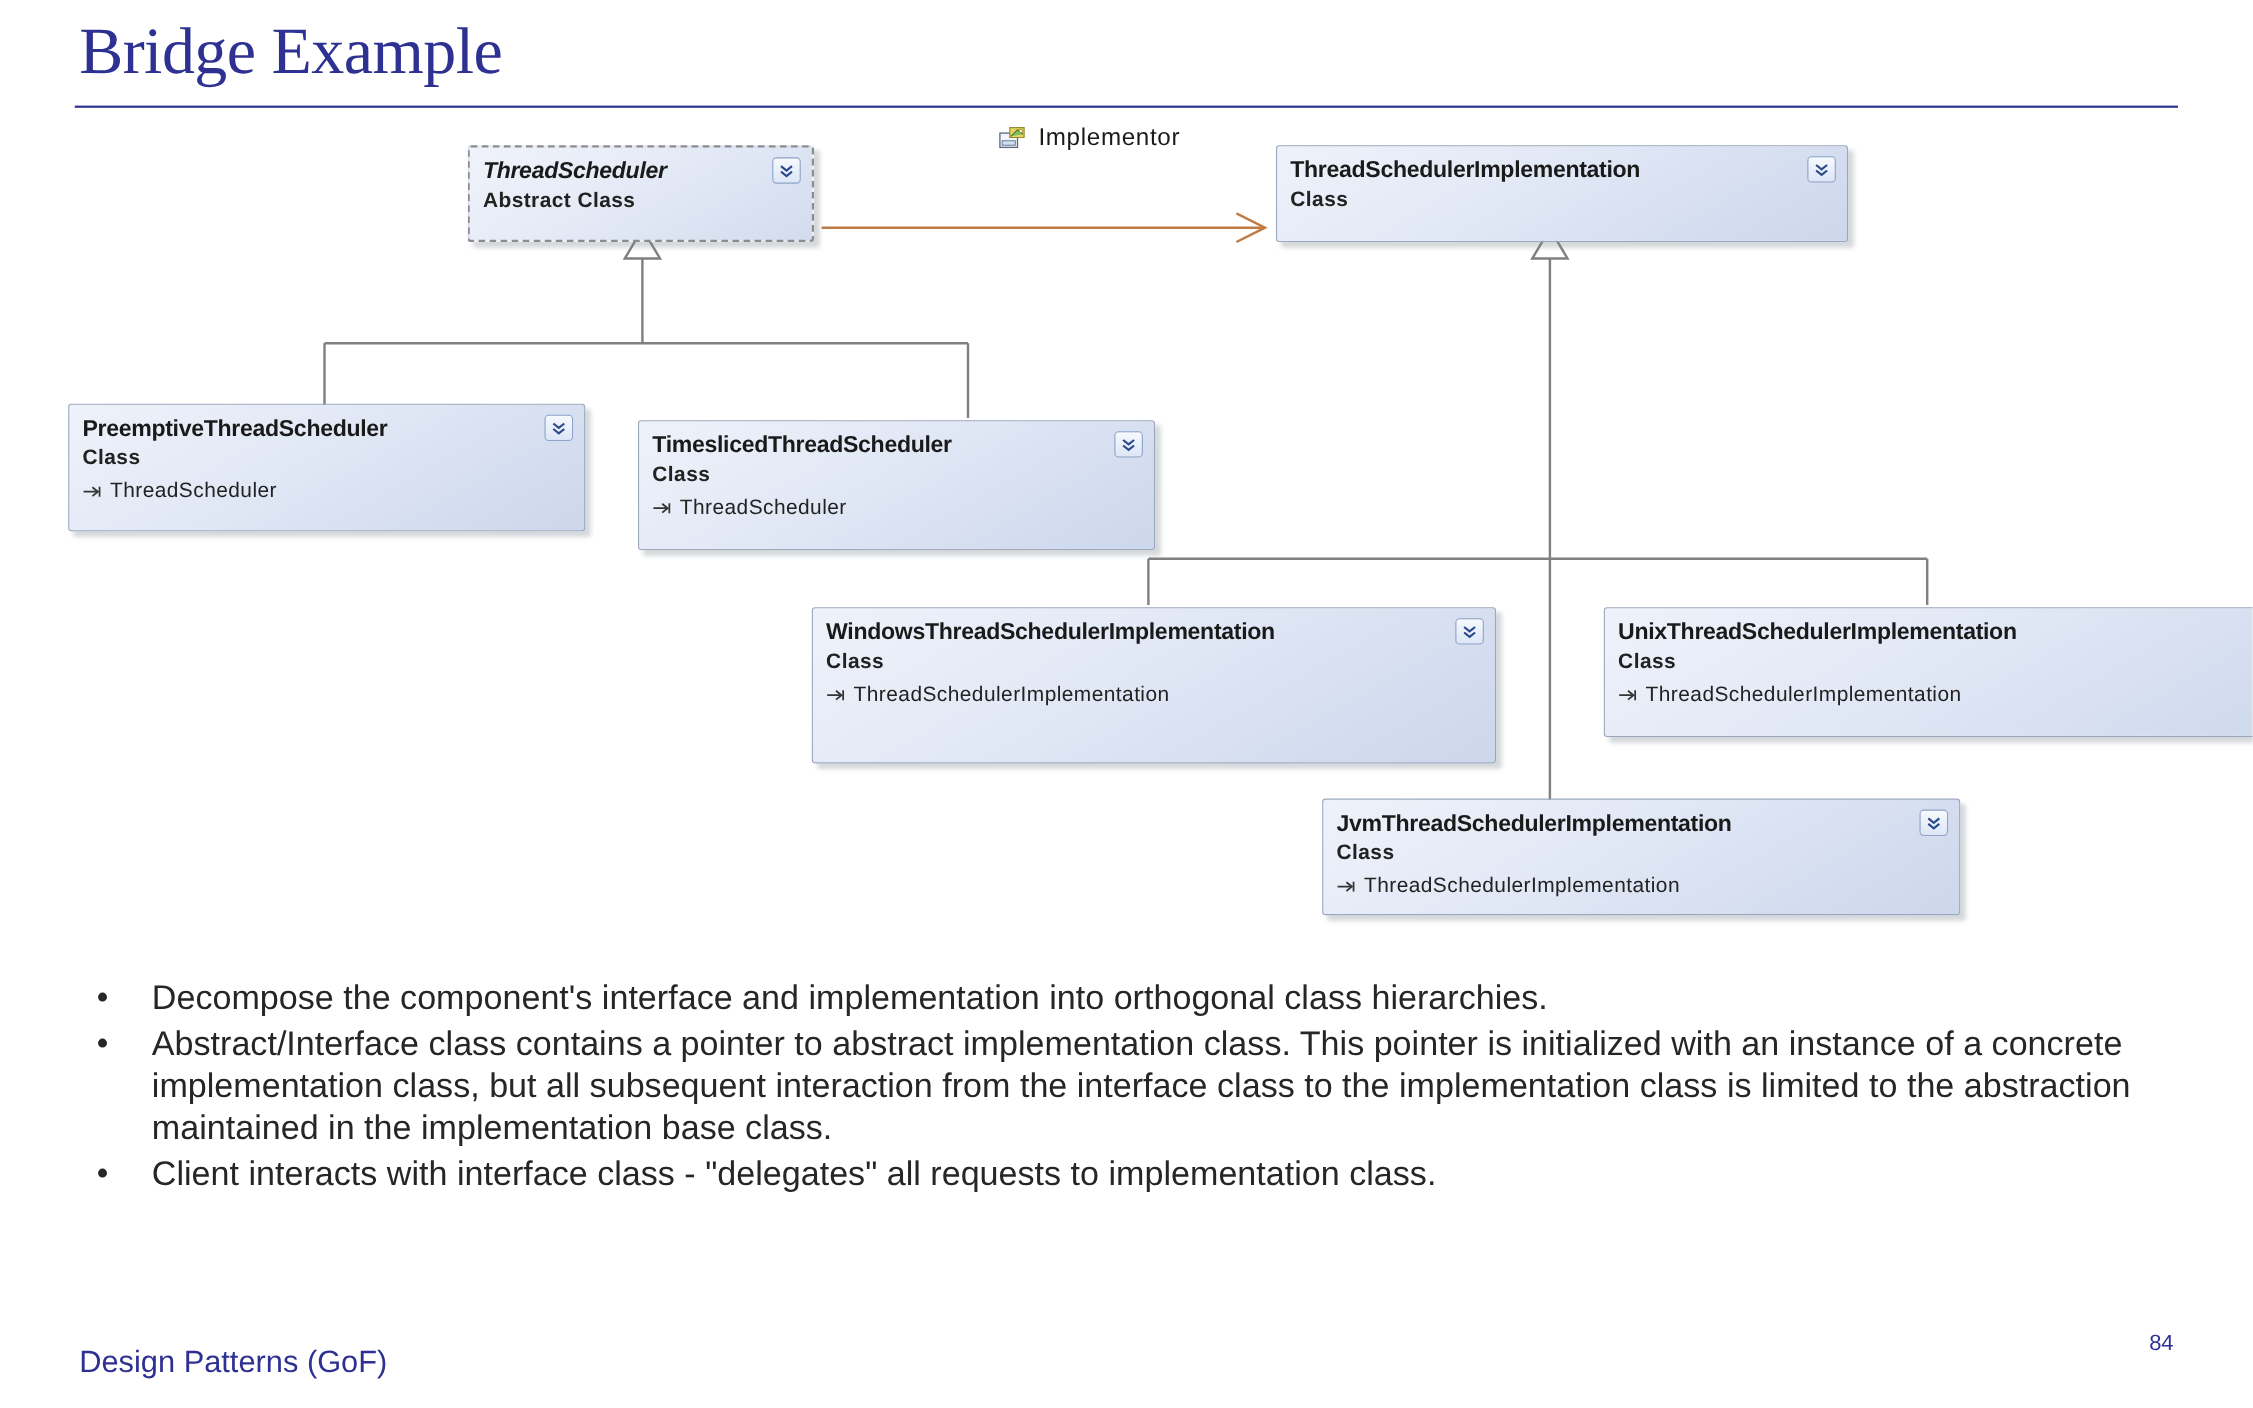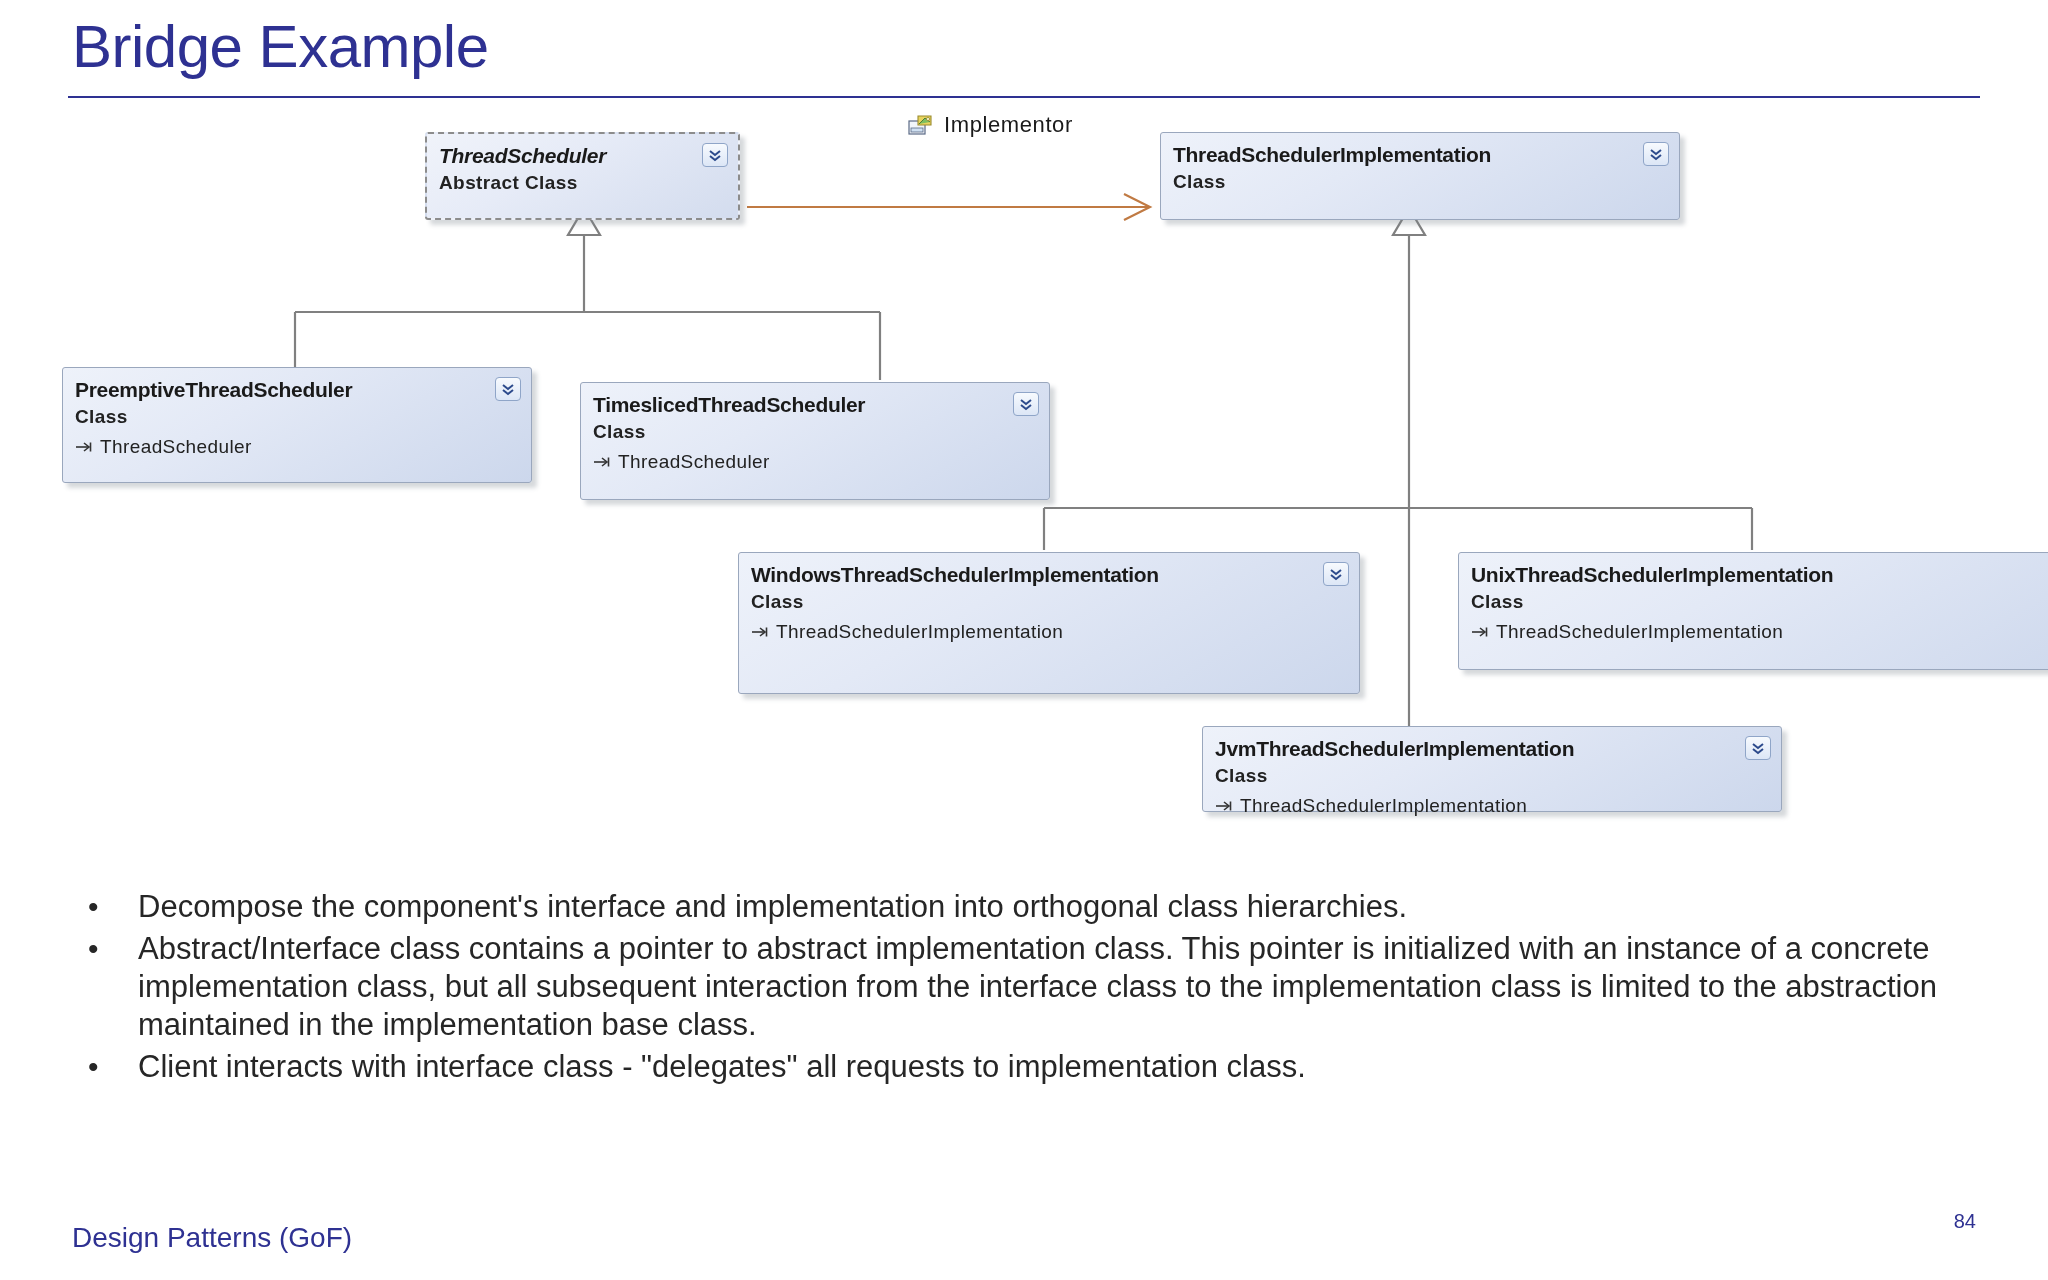--- a/index.html
+++ b/index.html
@@ -19,20 +19,21 @@
   
   #title {
     position: absolute;
     left: 72px;
     top: 12px;
     font-size: 60px;
     color: #2e3192;
     font-weight: 400;
     letter-spacing: -0.5px;
     white-space: nowrap;
+    font-family: Liberation Serif, serif;
   }
   #title-rule {
     position: absolute;
     left: 68px;
     top: 96px;
     width: 1912px;
     height: 2px;
     background: #2e3192;
   }
 
@@ -328,21 +329,21 @@
         <span>ThreadSchedulerImplementation</span>
       </div>
       <div class="expander">
         <svg width="16" height="14" viewBox="0 0 16 14">
           <polyline points="3,3 8,7 13,3" fill="none" stroke="#2c4a8c" stroke-width="2"></polyline>
           <polyline points="3,8 8,12 13,8" fill="none" stroke="#2c4a8c" stroke-width="2"></polyline>
         </svg>
       </div>
     </div>
 
-    <div class="uml-box" style="left:1202px; top:616px; width:580px; height:86px;">
+    <div class="uml-box" style="left:1202px; top:616px; width:580px; height:106px;">
       <div class="uml-name">JvmThreadSchedulerImplementation</div>
       <div class="uml-stereotype">Class</div>
       <div class="uml-base">
         <svg class="base-arrow-icon" viewBox="0 0 18 14">
           <line x1="1" y1="7" x2="13" y2="7" stroke="#333" stroke-width="1.6"></line>
           <polyline points="9,3 14,7 9,11" fill="none" stroke="#333" stroke-width="1.6"></polyline>
           <line x1="15.5" y1="2.5" x2="15.5" y2="11.5" stroke="#333" stroke-width="1.6"></line>
         </svg>
         <span>ThreadSchedulerImplementation</span>
       </div>

